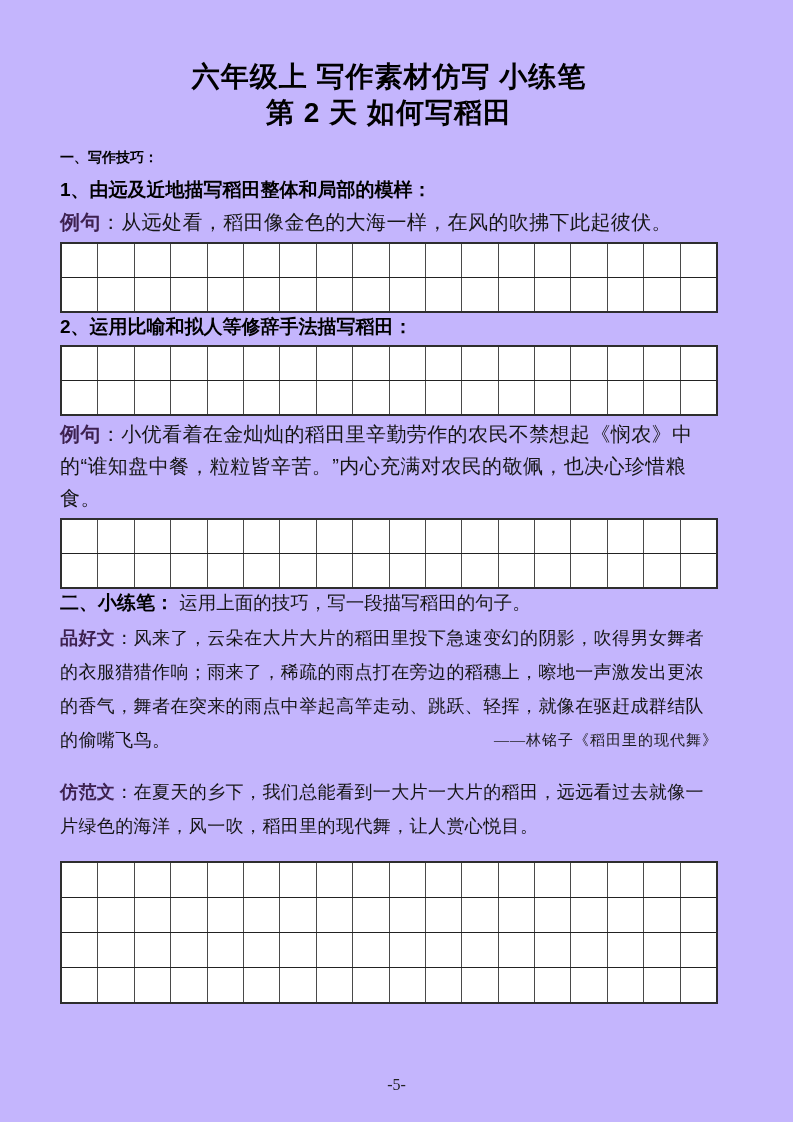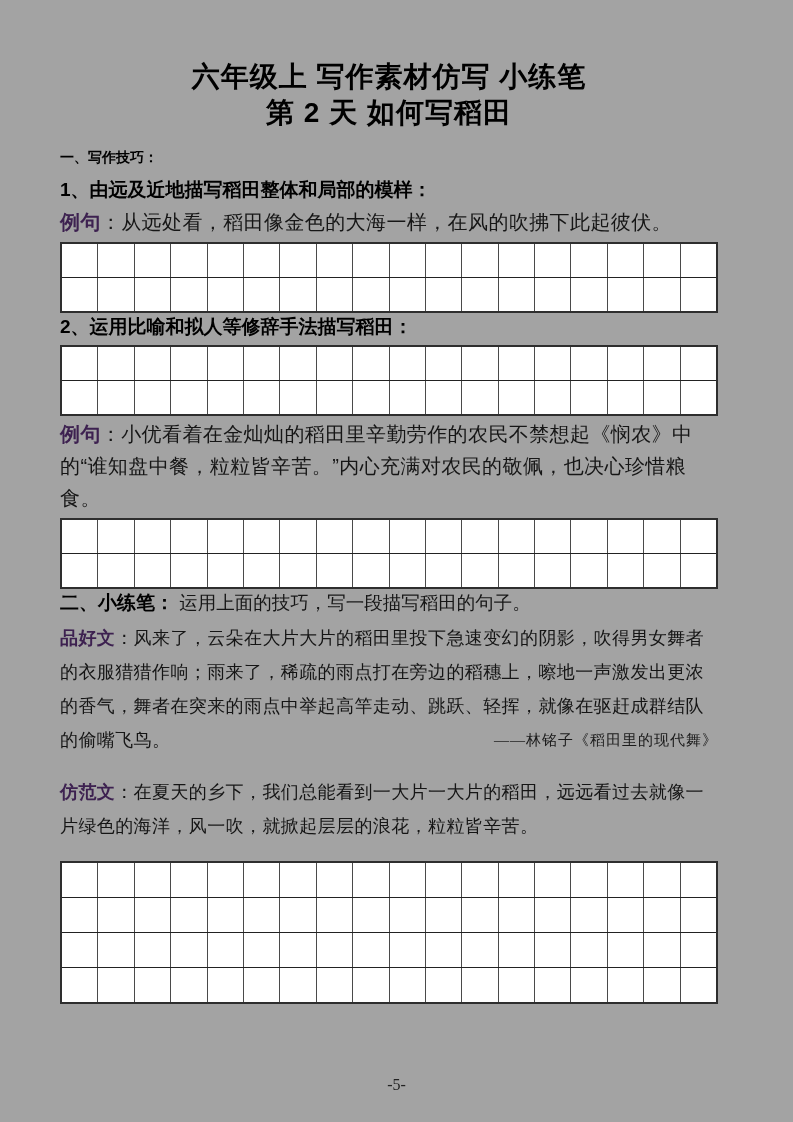--- a/index.html
+++ b/index.html
@@ -1,20 +1,20 @@
 <!DOCTYPE html>
 <html style="--label-purple: #3d2150;"><head>
 <meta charset="utf-8">
 <style>
   html,body { margin:0; padding:0; background:#ffffff; }
   .page {
     position:relative;
     width:793px; height:1122px;
     margin:0 auto;
-    background:#a3a3a3;
+    background:#c4b5fd;
     box-sizing:border-box;
     padding:60px 75px 0 60px;
     font-family:"Liberation Sans","DejaVu Sans",sans-serif;
     color:#151515;
     overflow:hidden;
   }
   .title { text-align:center; font-size:28px; font-weight:bold; color:#000; line-height:34px; letter-spacing:1px; }
   .title.second { margin-top:2px; }
   .sec-heading { margin-top:14px; font-size:14px; font-weight:bold; color:#000; line-height:26px; }
   .tip-title { font-size:19px; font-weight:bold; color:#000; line-height:28px; }
@@ -189,21 +189,21 @@
         <div class="grid-cell"></div>
         <div class="grid-cell"></div>
         <div class="grid-cell"></div>
       </div>
     </div>
 
   <div class="tip-title"><span>二、小练笔：</span><span class="sec2-rest"> 运用上面的技巧，写一段描写稻田的句子。</span></div>
 
   <p class="sample-para clearfix"><span class="label-purple">品好文</span><span>：风来了，云朵在大片大片的稻田里投下急速变幻的阴影，吹得男女舞者的衣服猎猎作响；雨来了，稀疏的雨点打在旁边的稻穗上，嚓地一声激发出更浓的香气，舞者在突来的雨点中举起高竿走动、跳跃、轻挥，就像在驱赶成群结队的偷嘴飞鸟。</span><span class="attribution">——林铭子《稻田里的现代舞》</span></p>
 
-  <p class="imit-para"><span class="label-purple">仿范文</span><span>：在夏天的乡下，我们总能看到一大片一大片的稻田，远远看过去就像一片绿色的海洋，风一吹，就掀起层层的浪花，粒粒皆辛苦。</span></p>
+  <p class="imit-para"><span class="label-purple">仿范文</span><span>：在夏天的乡下，我们总能看到一大片一大片的稻田，远远看过去就像一片绿色的海洋，风一吹，稻田里的现代舞，让人赏心悦目。</span></p>
 
   <div class="writing-grid tall">
       <div class="grid-row">
         <div class="grid-cell"></div>
         <div class="grid-cell"></div>
         <div class="grid-cell"></div>
         <div class="grid-cell"></div>
         <div class="grid-cell"></div>
         <div class="grid-cell"></div>
         <div class="grid-cell"></div>

